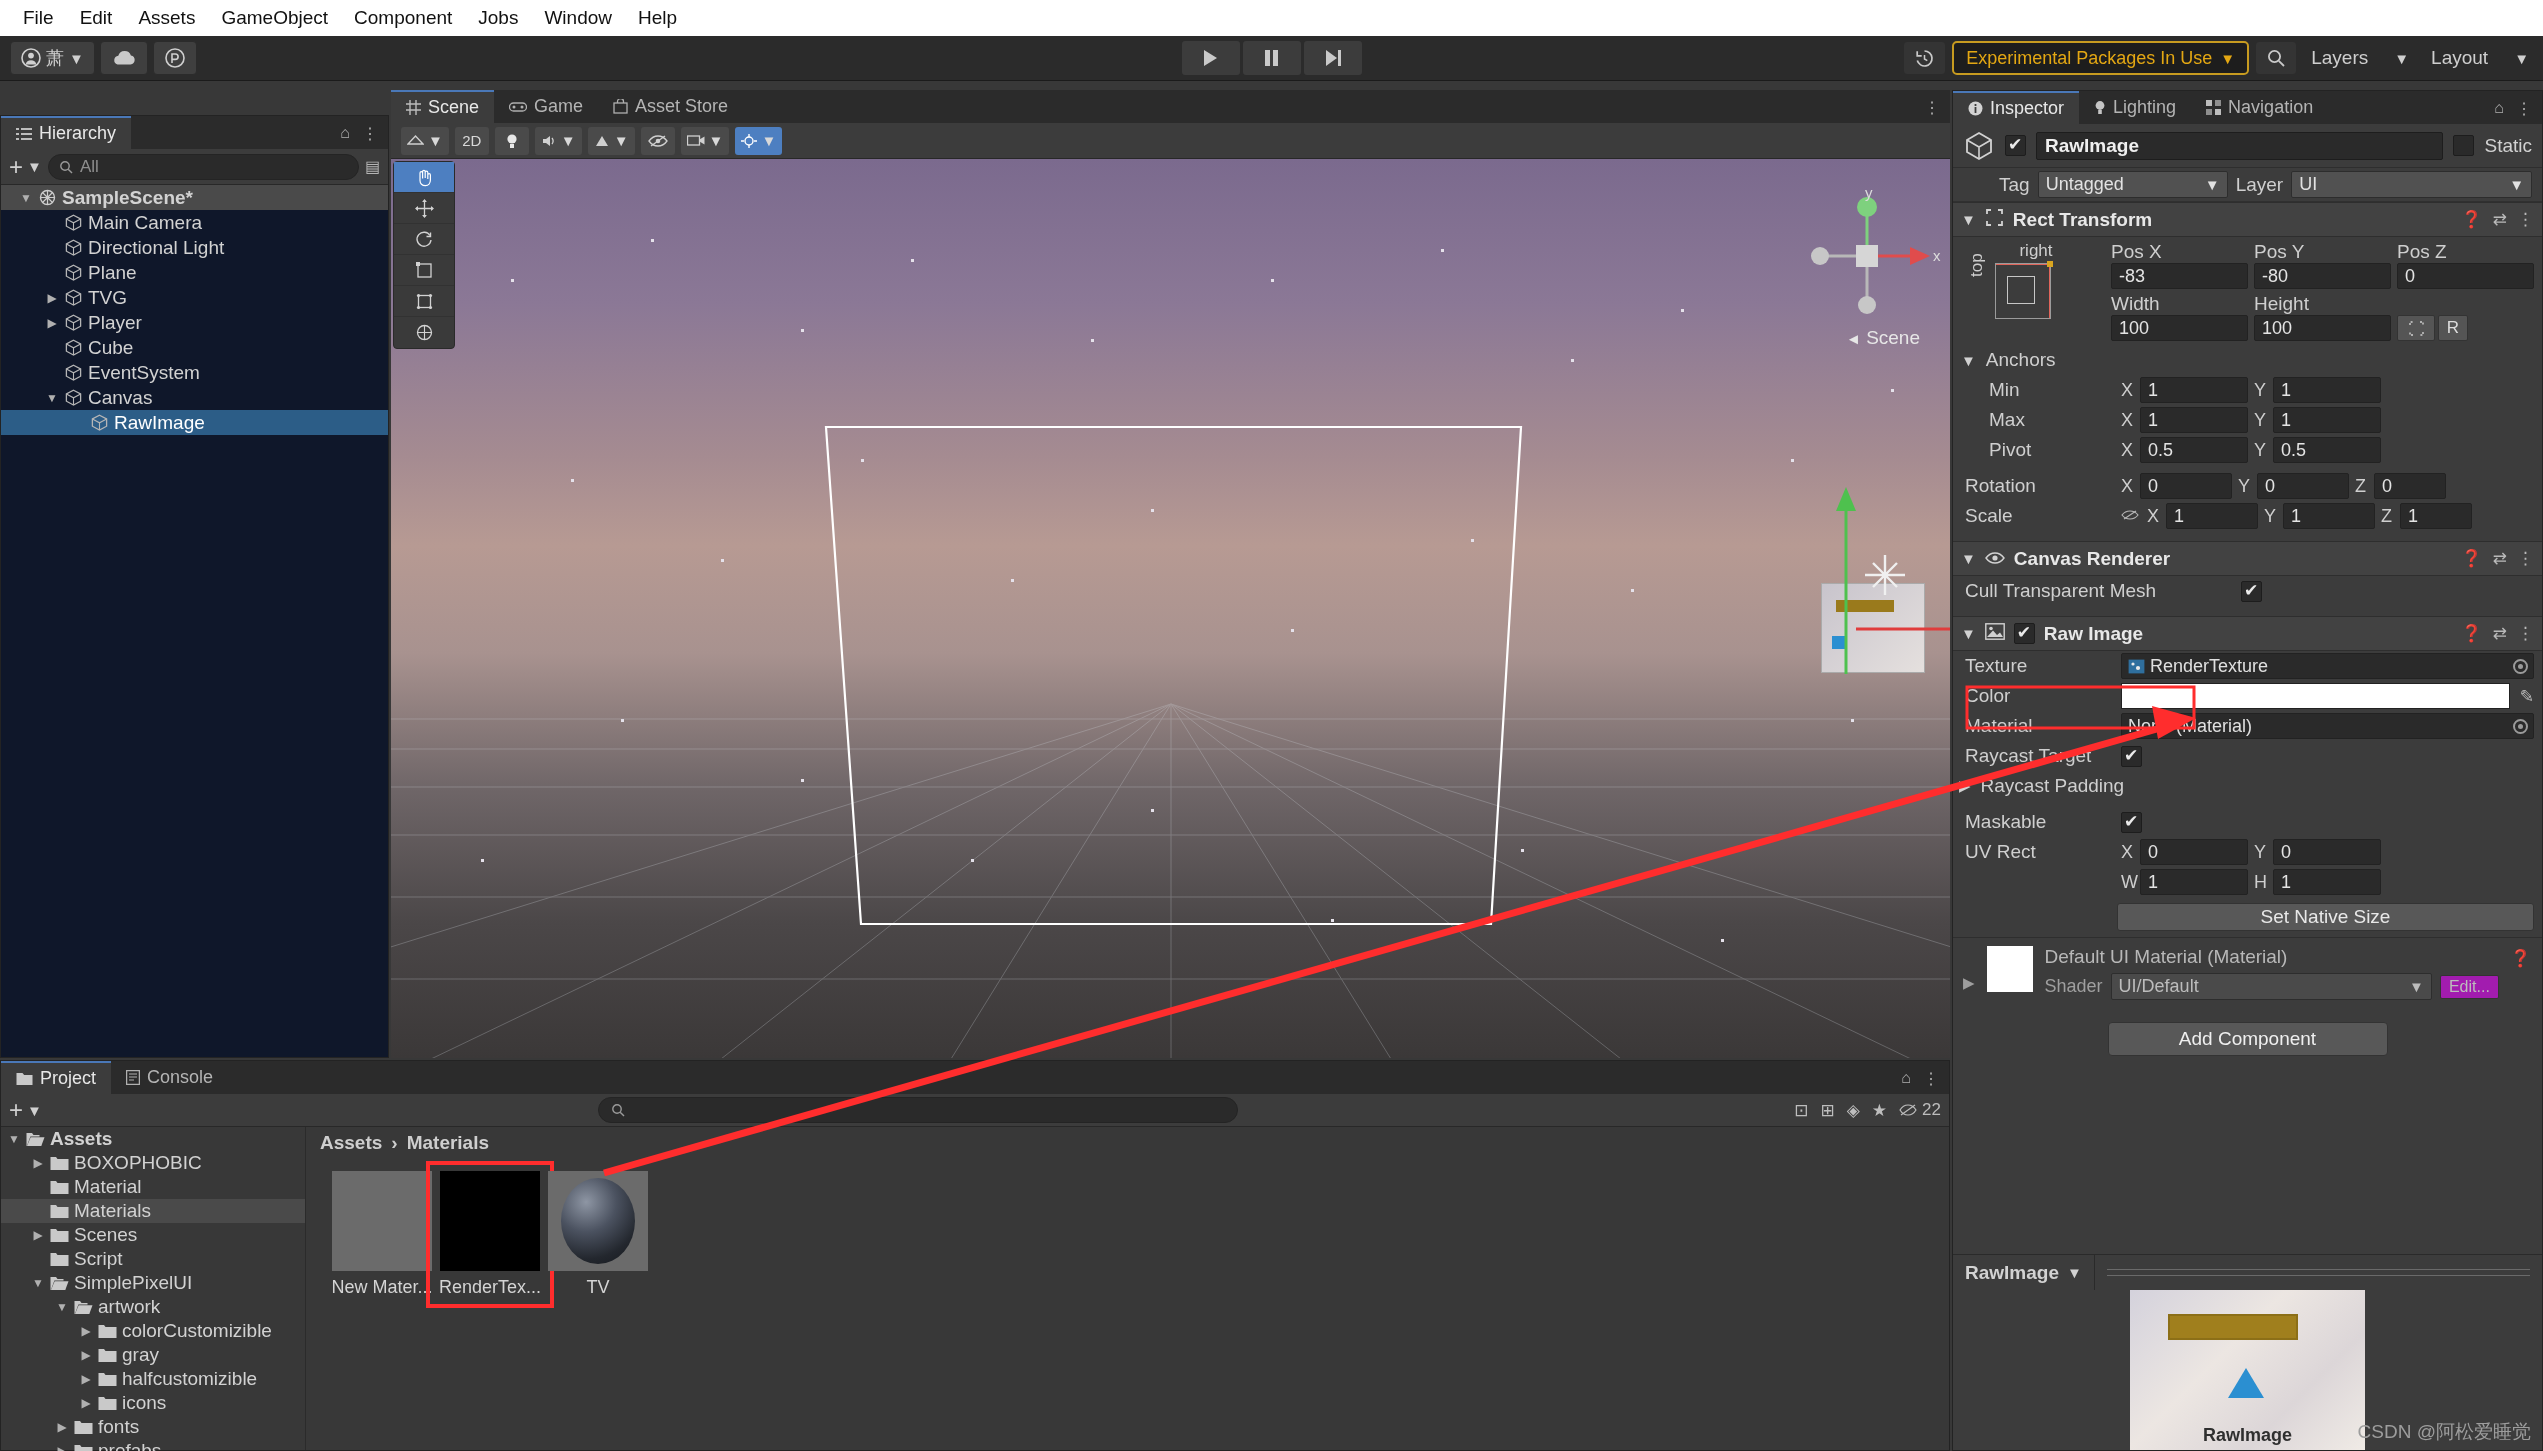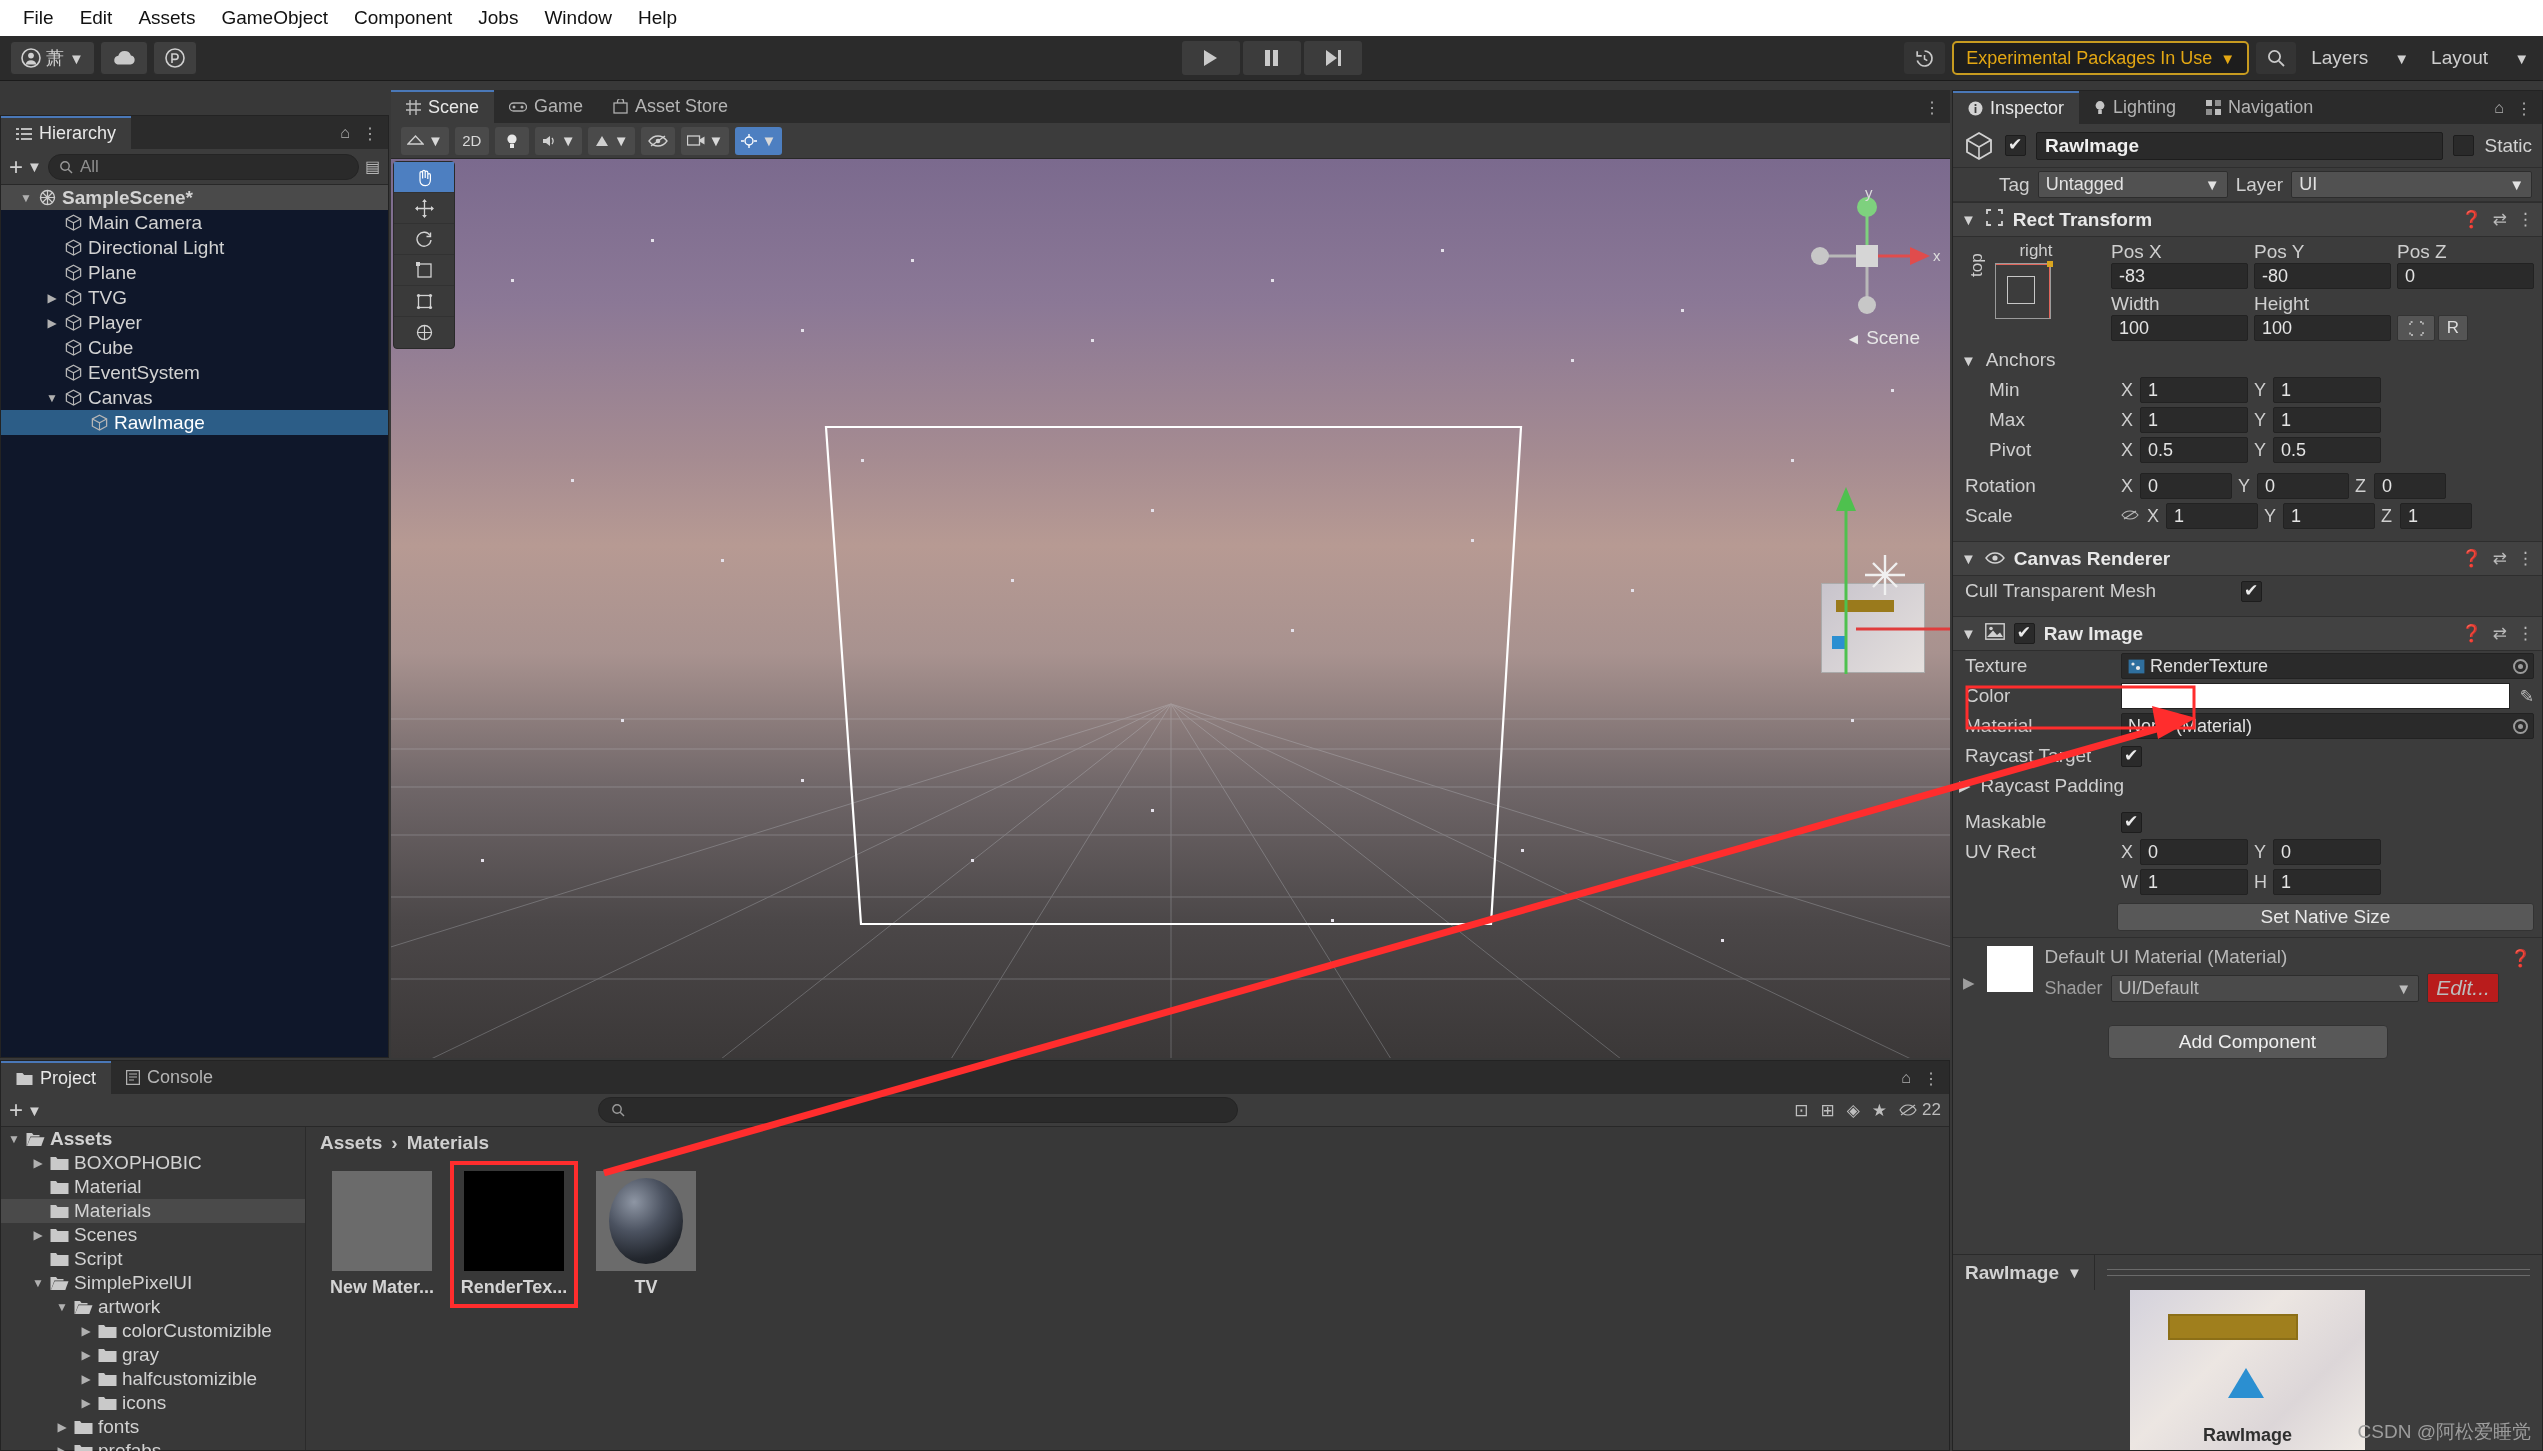--- a/index.html
+++ b/index.html
@@ -128,21 +128,21 @@
   
   #project { left:0; top:1060px; width:1950px; height:391px; background:#383838;}
   .proj-toolbar{ height:33px; background:#3c3c3c; display:flex; align-items:center; padding:0 8px; gap:10px; border-bottom:1px solid #282828;}
   .proj-body { display:flex; height:calc(100% - 66px);}
   .proj-tree { width:305px; background:#383838; border-right:1px solid #2b2b2b; position:relative; font-size:19px;}
   .prow { height:24px; display:flex; align-items:center; gap:5px; white-space:nowrap;}
   .prow.sel { background:#4a4a4a; }
   .folder { width:19px;height:15px; flex:none;}
   .proj-right { flex:1; background:#383838; position:relative;}
   .breadcrumb { height:32px; display:flex; align-items:center; gap:9px; padding:0 14px; font-weight:bold; font-size:19px; color:#cecece;}
-  .grid { display:flex; gap:24px; padding:12px 22px;font-weight:bold;}
+  .grid { display:flex; padding:12px 22px;}
   .asset { width:108px; text-align:center; }
   .asset .thumb { width:100px; height:100px; margin:0 auto; background:#6b6b6b;}
   .asset .cap { margin-top:6px; font-size:18px; color:#d4d4d4; white-space:nowrap; overflow:hidden; text-overflow:ellipsis;}
   .asset.hl { outline:4px solid #ff2d2d; outline-offset:6px; }
   .proj-search { height:26px; flex:1; background:#2a2a2a; border:1px solid #242424; border-radius:13px; display:flex;align-items:center; padding:0 12px; gap:8px; color:#8e8e8e; font-size:17px;}
 
   
   .ann { position:absolute; pointer-events:none; }
   .watermark { position:absolute; right:12px; bottom:6px; color:#9d9d9d; font-size:19px;}
 
@@ -869,21 +869,21 @@
         <span class="tiny" style="color:#9e9e9e;padding-top:28px">▶</span>
         <div style="width:46px;height:46px;background:#ffffff;"></div>
         <div style="flex:1">
           <div style="color:#b8b8b8;font-size:19px;">Default UI Material (Material)</div>
           <div style="display:flex;align-items:center;gap:8px;margin-top:5px;">
             <span style="color:#9f9f9f;font-size:18px;">Shader</span>
             <span class="dd" style="flex:1;background:#4a4a4a;color:#bcbcbc">
               <span>UI/Default</span>
                 <span class="tiny">▼</span>
             </span>
-            <span style="color:#bcbcbc;font-size:21px;background:#b91c1c;border:1px solid #333;padding:2px 8px;border-radius:2px;font-style:italic;">Edit...</span>
+            <span style="color:#bcbcbc;font-size:16px;background:#a21caf;border:1px solid #333;padding:2px 8px;border-radius:2px;">Edit...</span>
           </div>
         </div>
         <span style="color:#b0b0b0;font-size:17px;padding-top:2px">❓</span>
       </div>
     </div>
 
     <div class="addcomp">Add Component</div>
 
     <div style="position:absolute;left:0;right:0;bottom:0;">
       <div class="preview-head">

